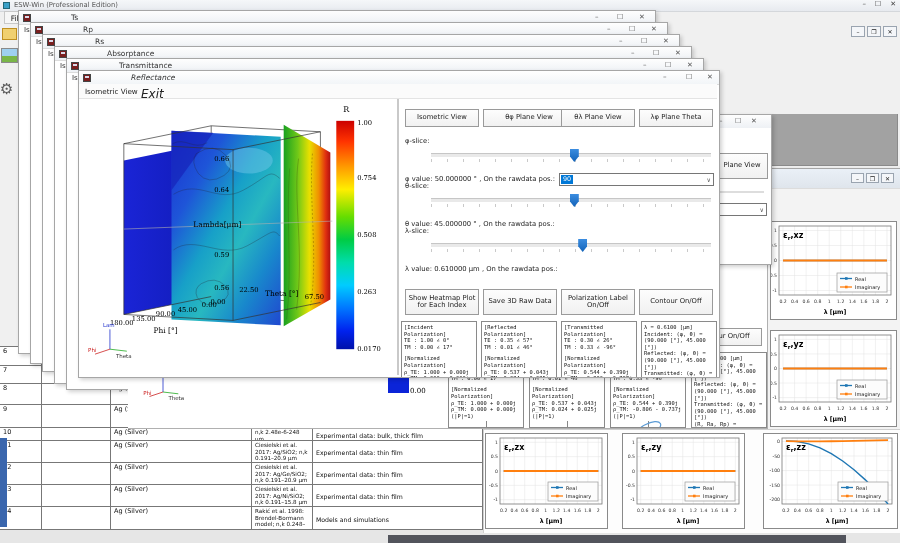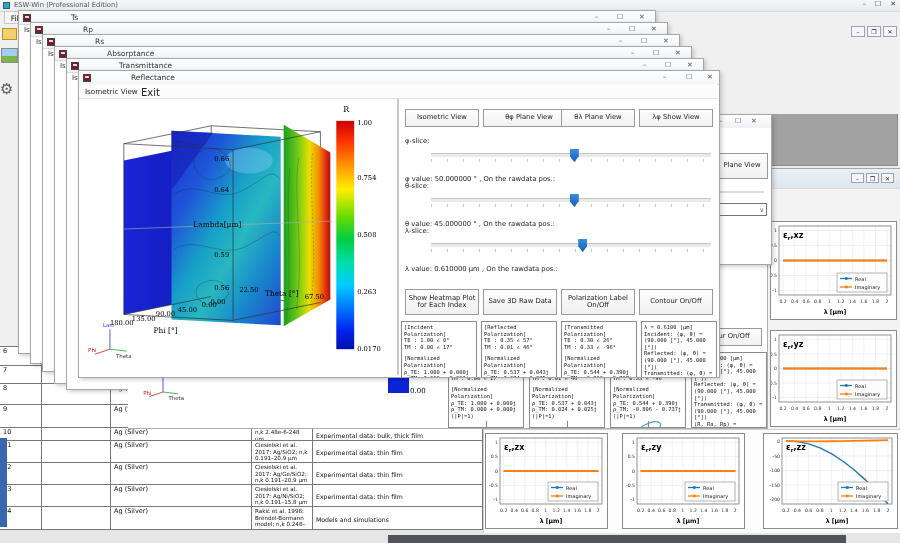--- a/index.html
+++ b/index.html
@@ -505,30 +505,30 @@
       <span class="wc" style="left:37px;">✕</span>
     </div>
     <div class="btn" style="left:2px;top:38px;width:52px;height:26px;">Plane View</div>
     <div class="abs" style="left:4px;top:76px;width:46px;height:2px;background:#ddd;border-bottom:1px solid #fff;"></div>
     <div class="combo" style="left:3px;top:88px;width:50px;">
       <span class="arr">∨</span>
     </div>
   </div>
 
   <div id="refl" class="win" style="left:78px;top:70px;width:640px;height:306px;z-index:13;">
-    <div class="tbar" style="background:linear-gradient(#ffffff,#f2f5f8);">
+    <div class="tbar" style="background:linear-gradient(#ffffff,#f2f5f8);font-style:italic;">
       <span class="ticon"></span>
       <span class="ttl">Reflectance</span>
       <span class="wc" style="left:584px;">–</span>
       <span class="wc" style="left:607px;">☐</span>
       <span class="wc" style="left:628px;">✕</span>
     </div>
     <div class="abs" style="left:0;top:13px;width:638px;height:14px;background:#fbfbfb;border-bottom:1px solid #e4e4e4;">
       <span class="abs" style="left:6px;top:3px;font-size:7.2px;">Isometric View</span>
-      <span class="abs" style="left:62px;top:3px;font-size:10px;">Exit</span>
+      <span class="abs" style="left:62px;top:3px;font-size:12px;font-style:italic;">Exit</span>
     </div>
     <div id="canvas3d" class="abs" style="left:2px;top:28px;width:316px;height:276px;background:#fff;border-right:2px double #c9c9c9;overflow:hidden;"><svg width="316" height="276" viewBox="0 0 316 278" font-family="DejaVu Serif,serif">
           <defs>
             <linearGradient id="gJet" x1="0" y1="0" x2="0" y2="1">
               <stop offset="0%" stop-color="#cc0000"></stop>
               <stop offset="9%" stop-color="#ff3300"></stop>
               <stop offset="20%" stop-color="#ff9900"></stop>
               <stop offset="30%" stop-color="#ffee00"></stop>
               <stop offset="42%" stop-color="#66dd00"></stop>
               <stop offset="52%" stop-color="#00cc44"></stop>
@@ -613,28 +613,32 @@
           <line x1="28" y1="252" x2="13" y2="257" stroke="#cc2222" stroke-width="0.8"></line>
           <line x1="28" y1="252" x2="45" y2="254" stroke="#22aa22" stroke-width="0.8"></line>
           <text x="21" y="230" font-size="5.5" fill="#2233cc" font-family="DejaVu Sans,sans-serif">Lam</text>
           <text x="6" y="255" font-size="5.5" fill="#cc2222" font-family="DejaVu Sans,sans-serif">Phi</text>
           <text x="34" y="261" font-size="5.5" fill="#333" font-family="DejaVu Sans,sans-serif">Theta</text>
         </svg></div>
     <div id="refl-panel" class="abs" style="left:320px;top:28px;width:318px;height:278px;background:#fff;overflow:hidden;">
         <div class="btn" style="left: 6px; top: 10px; width: 74px; height: 18px;">Isometric View</div>
         <div class="btn" style="left: 84px; top: 10px; width: 92px; height: 18px;">θφ Plane View</div>
         <div class="btn" style="left: 162px; top: 10px; width: 74px; height: 18px;">θλ Plane View</div>
-        <div class="btn" style="left: 240px; top: 10px; width: 74px; height: 18px;">λφ Show View</div>
+        <div class="btn" style="left: 240px; top: 10px; width: 74px; height: 18px;">λφ Plane Theta</div>
         <div class="slice-label" style="left: 6px; top: 38px;">φ-slice:</div>
         <div class="slider" style="left: 32px; top: 50px; width: 280px;">
           <div class="track"></div>
           <div class="ticks"></div>
           <div class="thumb" style="left: calc(51% - 4px);"></div>
         </div>
         <div class="val-label" style="left: 6px; top: 76px;">φ value: 50.000000 °   , On the rawdata pos.:</div>
+        <div class="combo" style="left: 160px; top: 74px; width: 155px;">
+          <span class="sel">90</span>
+          <span class="arr">∨</span>
+        </div>
         <div class="slice-label" style="left: 6px; top: 83px;">θ-slice:</div>
         <div class="slider" style="left: 32px; top: 95px; width: 280px;">
           <div class="track"></div>
           <div class="ticks"></div>
           <div class="thumb" style="left: calc(51% - 4px);"></div>
         </div>
         <div class="val-label" style="left: 6px; top: 121px;">θ value: 45.000000 °   , On the rawdata pos.:</div>
         <div class="slice-label" style="left: 6px; top: 128px;">λ-slice:</div>
         <div class="slider" style="left: 32px; top: 140px; width: 280px;">
           <div class="track"></div>

